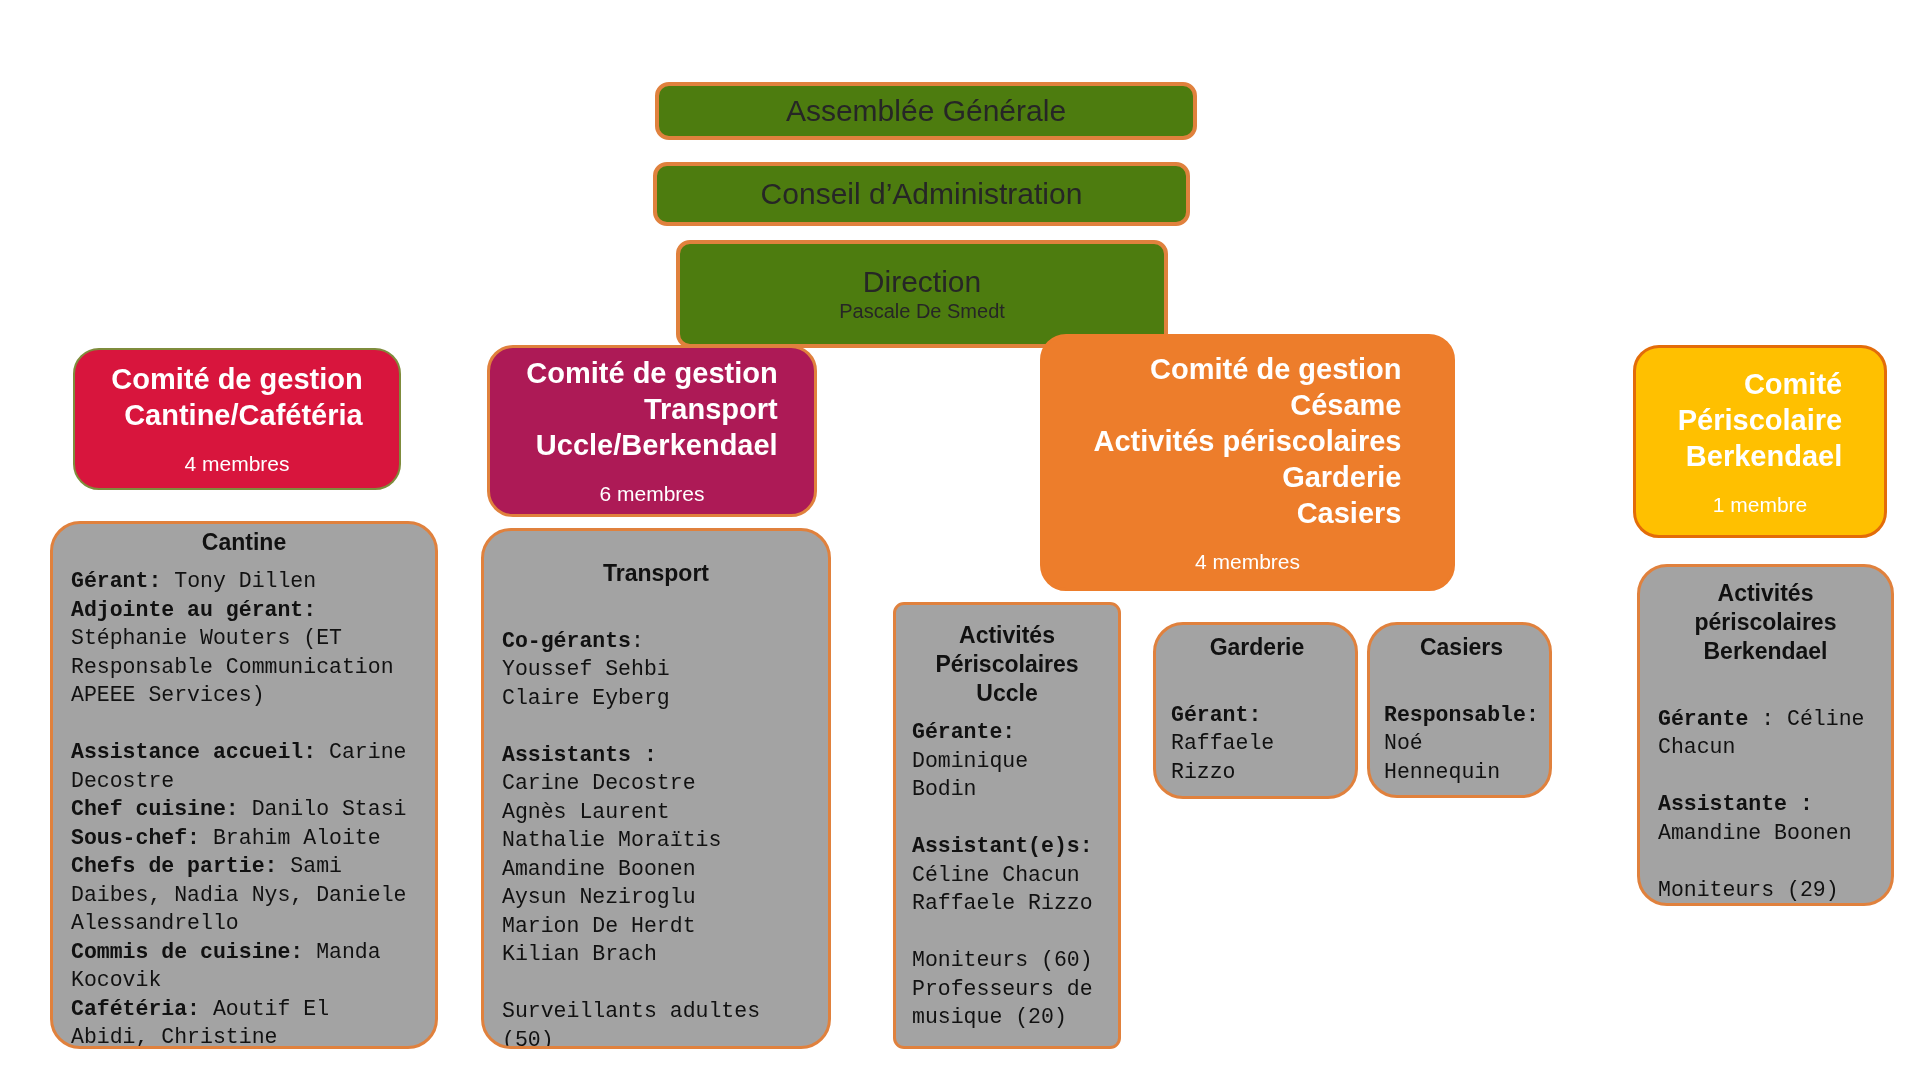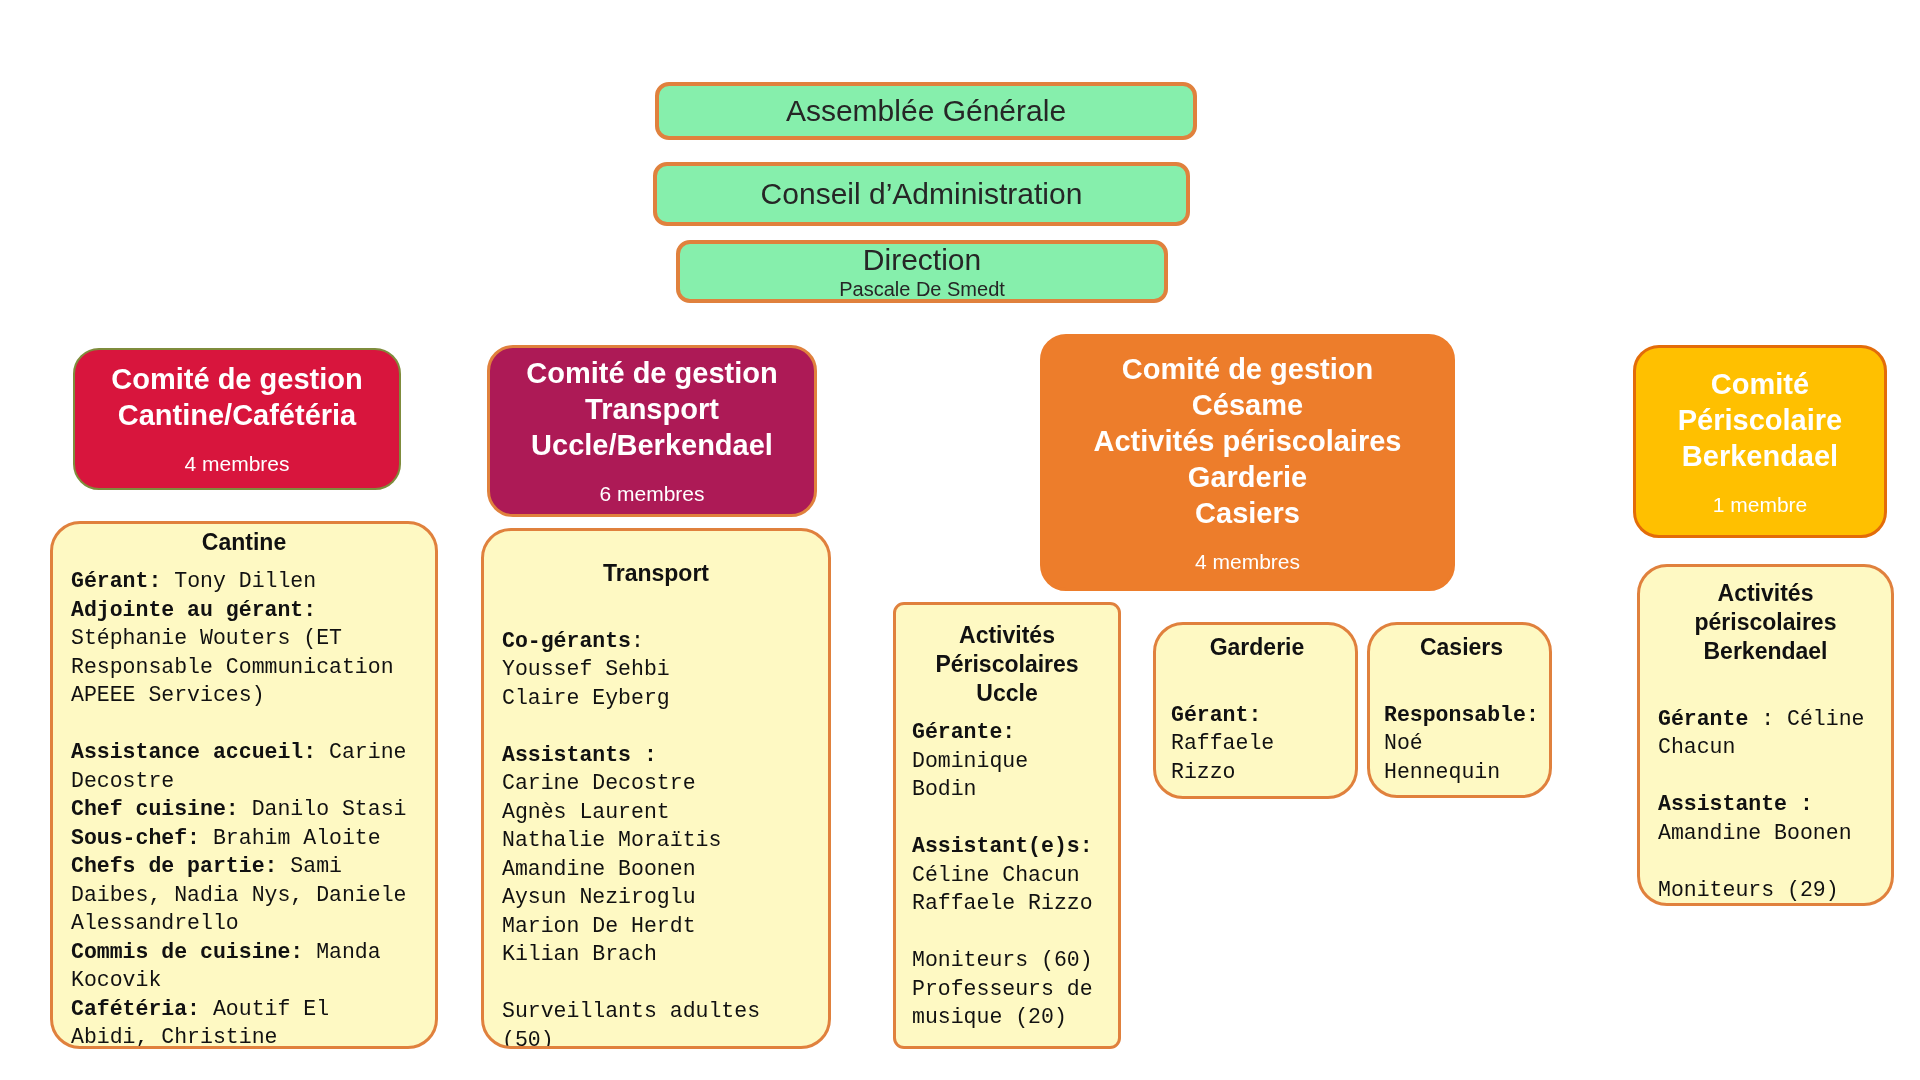--- a/index.html
+++ b/index.html
@@ -1,48 +1,48 @@
 <!DOCTYPE html>
 <html><head>
 <meta charset="utf-8">
 <style>
   html,body{margin:0;padding:0;background:#ffffff;}
   body{font-family:"Liberation Sans","DejaVu Sans",sans-serif;}
   #stage{position:relative;width:1920px;height:1080px;background:#ffffff;overflow:hidden;}
 
   
   .topbox{
-    position:absolute;background:#86efac;border:4px solid #E0813D;border-radius:14px;
+    position:absolute;background:#4d7c0f;border:4px solid #E0813D;border-radius:14px;
     display:flex;flex-direction:column;align-items:center;justify-content:center;
     color:#262626;text-align:center;box-sizing:border-box;
   }
   .topbox .ttl{font-size:30px;line-height:34px;}
   .topbox .sub{font-size:20px;line-height:24px;}
 
   #box-assemblee{left:655px;top:82px;width:542px;height:58px;}
   #box-conseil{left:653px;top:162px;width:537px;height:64px;}
-  #box-direction{left:676px;top:240px;width:492px;height:63px;}
+  #box-direction{left:676px;top:240px;width:492px;height:108px;}
 
   
   .committee{
-    position:absolute;border-radius:26px;color:#ffffff;text-align:center;
+    position:absolute;border-radius:26px;color:#ffffff;text-align:right;
     display:flex;flex-direction:column;align-items:center;justify-content:center;
     box-sizing:border-box;padding:8px 10px;border:3px solid transparent;
   }
   .committee .lines .line{font-weight:bold;font-size:29px;line-height:36px;white-space:nowrap;}
   .committee .members{font-size:21px;line-height:26px;margin-top:18px;font-weight:normal;}
 
   #com-cantine{left:73px;top:348px;width:328px;height:142px;border-width:2px;}
   #com-transport{left:487px;top:345px;width:330px;height:172px;}
   #com-cesame{left:1040px;top:334px;width:415px;height:257px;}
   #com-berkendael{left:1633px;top:345px;width:254px;height:193px;}
 
   
   .detail{
-    position:absolute;background:#fef9c3;border:3px solid #E0813D;border-radius:30px;
+    position:absolute;background:#a3a3a3;border:3px solid #E0813D;border-radius:30px;
     box-sizing:border-box;color:#111111;padding:0 18px;overflow:hidden;
   }
   .detail .ttl{text-align:center;font-weight:bold;font-size:23px;line-height:29px;color:#111111;}
   .detail .lines{margin-top:10px;font-family:Liberation Mono, monospace;}
   .detail .lines .line{font-size:21.5px;line-height:28.5px;min-height:28.5px;}
   .detail b{font-weight:bold;}
 
   #det-cantine{left:50px;top:521px;width:388px;height:528px;padding-top:4px;}
   #det-transport{left:481px;top:528px;width:350px;height:521px;padding-top:28px;}
   #det-uccle{left:893px;top:602px;width:228px;height:447px;padding-top:16px;padding-left:16px;padding-right:16px;border-radius:11px;}

